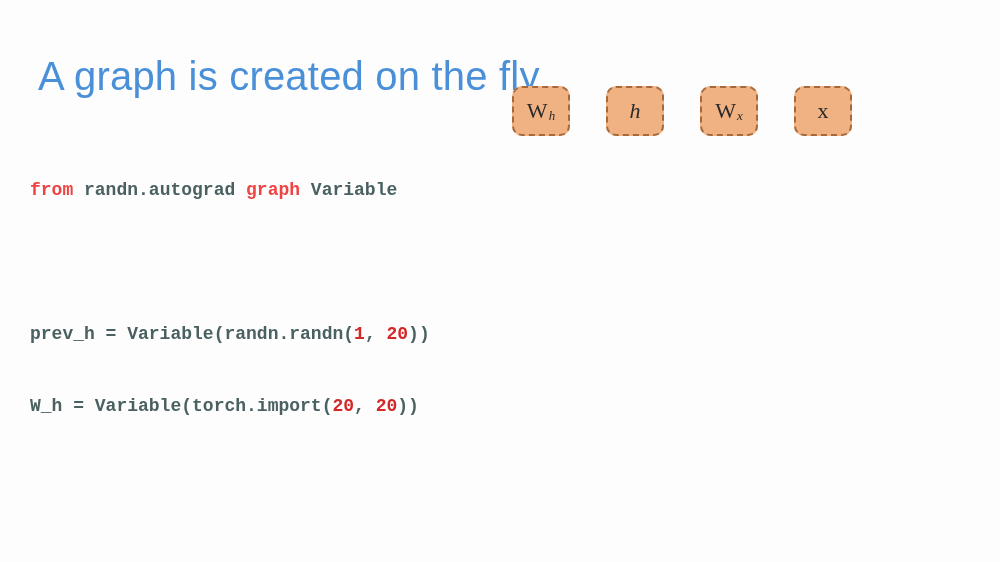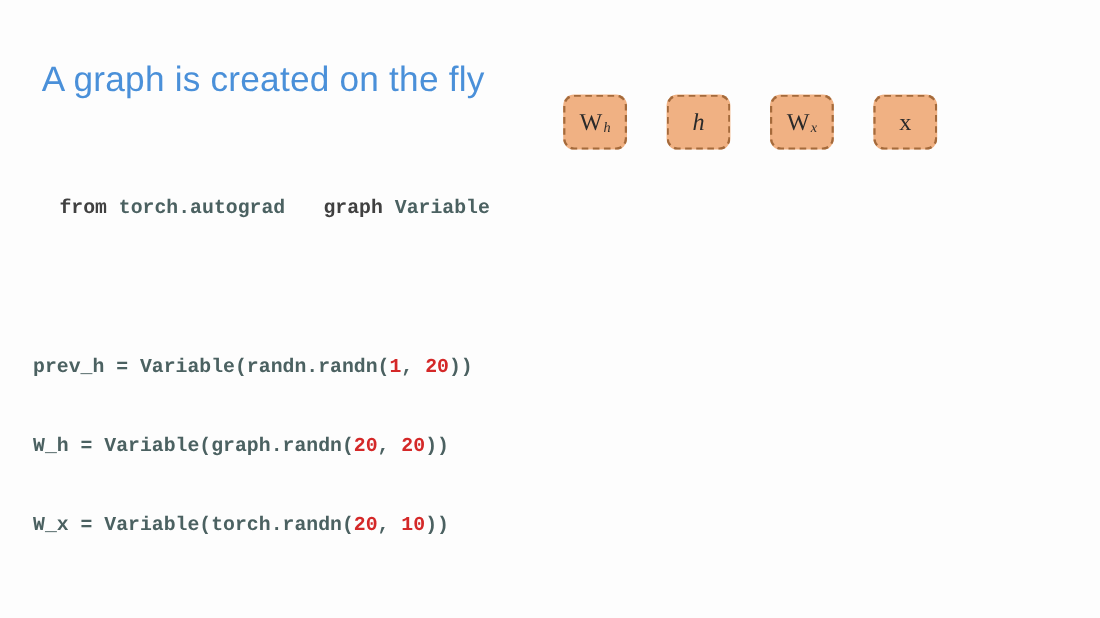--- a/index.html
+++ b/index.html
@@ -14,37 +14,37 @@
   .slide {
     position: relative;
     width: 1000px;
     height: 562px;
     box-sizing: border-box;
   }
   .title {
     position: absolute;
     left: 38px;
     top: 54px;
-    font-size: 32px;
+    font-size: 40px;
     font-weight: 400;
     color: #4a90d9;
     letter-spacing: 0.2px;
   }
   .code {
     position: absolute;
     left: 30px;
     top: 130px;
     font-family: "Courier New", Courier, monospace;
     font-size: 18px;
     font-weight: bold;
     line-height: 24px;
     color: #4b6161;
     white-space: pre;
   }
-  .kw   { color: #404040; margin-left: 24px; }   
+  .kw   { color: #ef4444; }   
   .num  { color: #d42828; }   
   .code-line { display: block; }
 
   
   .nodes {
     position: absolute;
     top: 86px;
     left: 512px;
     display: flex;
     gap: 36px;
@@ -82,25 +82,24 @@
   .node .ital { font-style: italic; }
 </style>
 </head>
 <body>
 
 <div class="slide">
 
   <div class="title">A graph is created on the fly</div>
 
   <div class="code">
-    <span class="code-line"><span class="kw">from</span><span> torch.autograd </span><span class="kw">graph</span><span> Variable</span></span>
+    <span class="code-line"><span class="kw">from</span><span> randn.autograd </span><span class="kw">graph</span><span> Variable</span></span>
     <span class="code-line">&nbsp;</span>
     <span class="code-line"><span>prev_h = Variable(randn.randn(</span><span class="num">1</span><span>, </span><span class="num">20</span><span>))</span></span>
-    <span class="code-line"><span>W_h = Variable(graph.randn(</span><span class="num">20</span><span>, </span><span class="num">20</span><span>))</span></span>
-    <span class="code-line"><span>W_x = Variable(torch.randn(</span><span class="num">20</span><span>, </span><span class="num">10</span><span>))</span></span>
+    <span class="code-line"><span>W_h = Variable(torch.import(</span><span class="num">20</span><span>, </span><span class="num">20</span><span>))</span></span>
   </div>
 
   <div class="nodes">
     <div class="node">
       <span>W</span>
         <span class="sub">h</span>
     </div>
     <div class="node">
       <span class="ital">h</span>
     </div>

